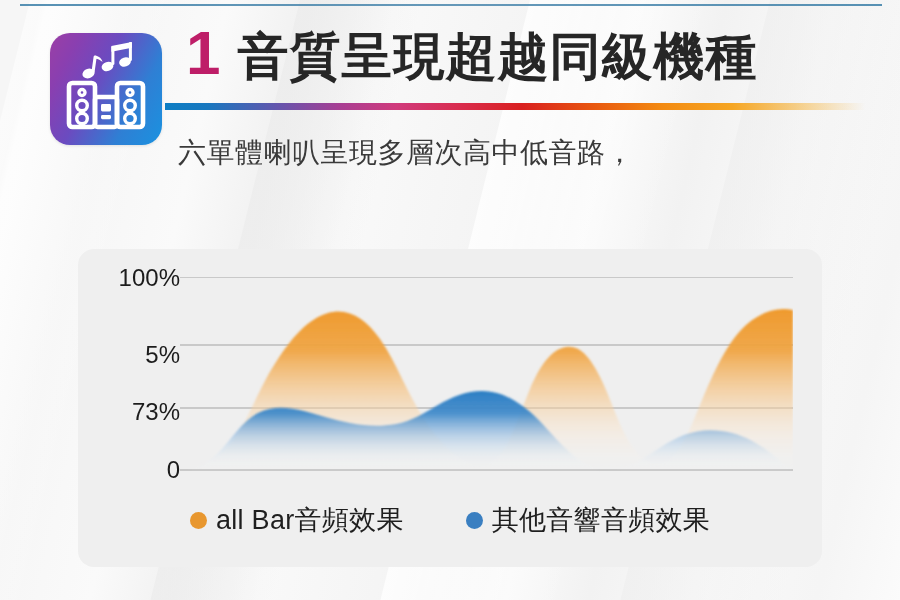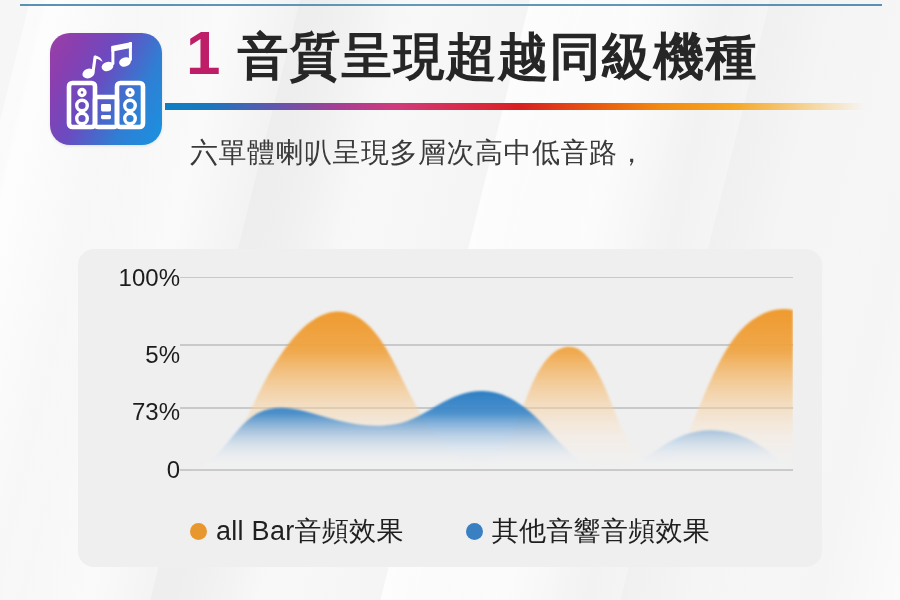--- a/index.html
+++ b/index.html
@@ -120,21 +120,21 @@
       #d92020 51%,
       #e8560f 61%,
       #f38a11 71%,
       #f6a623 81%,
       rgba(246,180,60,0.55) 91%,
       rgba(255,255,255,0) 100%);
   }
 
   #subtitle {
     position: absolute;
-    left: 190px;
+    left: 178px;
     top: 132px;
     width: 640px;
     font-size: 28px;
     color: #3a3a3a;
     line-height: 1.48;
     letter-spacing: .5px;
   }
   #subtitle .line1 { display:block; }
   #subtitle .line2 { display:block; padding-left: 48px; }
 
@@ -179,21 +179,20 @@
   
   #legend {
     position: absolute;
     left: 0;
     top: 258px;
     width: 744px;
     display: flex;
     justify-content: center;
     align-items: center;
     gap: 62px;
-    margin-top: 11px;
   }
   .legend-item {
     display: flex;
     align-items: center;
     gap: 9px;
   }
   .legend-dot {
     width: 17px;
     height: 17px;
     border-radius: 50%;

